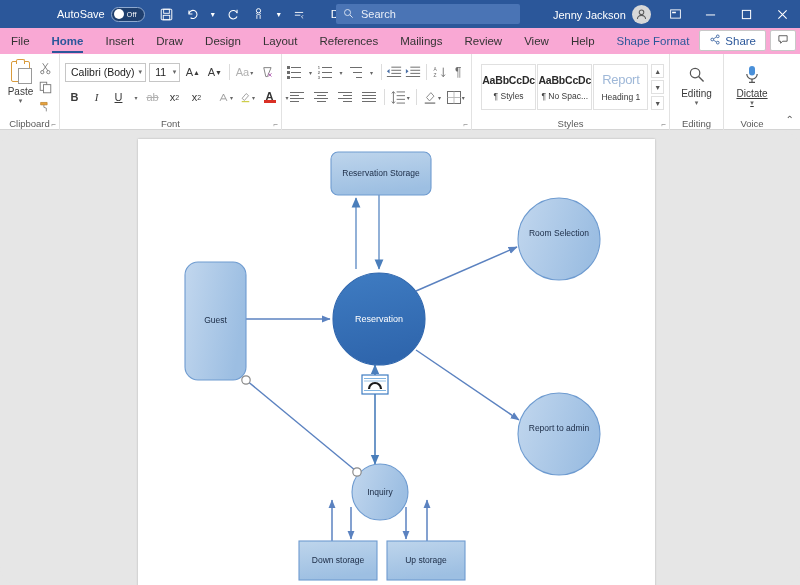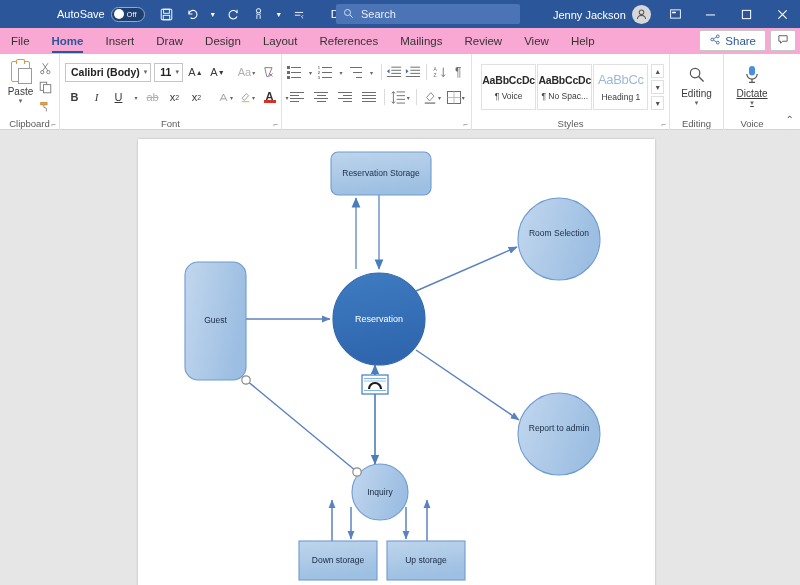--- a/index.html
+++ b/index.html
@@ -166,21 +166,21 @@
   .clip-side { display:flex; flex-direction:column; gap:3px; padding-top:3px; }
   .mini-ic { width: 18px; height: 16px; display:flex; align-items:center; justify-content:center; font-size:12px; color:#6b6b6b; }
 
   
   .frow { display:flex; align-items:center; gap:3px; height:22px; margin-bottom:3px;}
   .combo {
     height: 19px; border: 1px solid #c6c6c6; background:#fff;
     display: flex; align-items: center; padding: 0 3px 0 5px;
     font-size: 10.5px; color:#222; justify-content: space-between;
   }
-  .combo .cv { white-space: nowrap; overflow: hidden; font-weight: bold; }
+  .combo .cv { white-space: nowrap; overflow: hidden; }
   .combo .cav { font-size: 7px; color:#666; margin-left: 4px; }
   .fbtn {
     min-width: 19px; height: 19px;
     display:flex; align-items:center; justify-content:center;
     font-size: 11px; color: #3a3a3a; padding: 0 2px;
   }
   .fbtn.dim { color: #b0b0b0; }
   .fbtn .sub { font-size: 7px; vertical-align: sub; }
   .fbtn .sup { font-size: 7px; vertical-align: super; }
   .underbar { display:block; width:12px; height:3px; margin-top:-1px; }
@@ -357,20 +357,21 @@
   <div class="menu-item active">Home</div>
   <div class="menu-item">Insert</div>
   <div class="menu-item">Draw</div>
   <div class="menu-item">Design</div>
   <div class="menu-item">Layout</div>
   <div class="menu-item">References</div>
   <div class="menu-item">Mailings</div>
   <div class="menu-item">Review</div>
   <div class="menu-item">View</div>
   <div class="menu-item">Help</div>
+  <div class="menu-item ctx">Shape Format</div>
   <div class="menu-right">
     <div class="share-btn">
       <span>
         <svg width="12" height="11" viewBox="0 0 16 16">
             <circle cx="12" cy="3.4" r="2" fill="none" stroke="#2b579a" stroke-width="1.2"></circle>
             <circle cx="4" cy="8" r="2" fill="none" stroke="#2b579a" stroke-width="1.2"></circle>
             <circle cx="12" cy="12.6" r="2" fill="none" stroke="#2b579a" stroke-width="1.2"></circle>
             <path d="M5.8 7 L10.2 4.4 M5.8 9 L10.2 11.6" stroke="#2b579a" stroke-width="1.1"></path>
           </svg>
       </span>
@@ -615,28 +616,28 @@
         </div>
       </div>
     </div>
     <div class="rgroup-launcher">⌐</div>
   </div>
 
   <div class="rgroup" style="width:198px">
     <div class="rbody" style="padding-top:7px;padding-left:4px;">
       <div class="stylebox">
         <span class="aa">AaBbCcDc</span>
-        <span class="nm">¶ Voice</span>
+        <span class="nm">¶ Styles</span>
       </div>
       <div class="stylebox">
         <span class="aa">AaBbCcDc</span>
         <span class="nm">¶ No Spac...</span>
       </div>
       <div class="stylebox h1">
-        <span class="aa">AaBbCc</span>
+        <span class="aa">Report</span>
         <span class="nm">Heading 1</span>
       </div>
       <div class="style-scroll">
         <div class="ssbtn">▲</div>
         <div class="ssbtn">▼</div>
         <div class="ssbtn">▼</div>
       </div>
     </div>
     <div class="rgroup-label">Styles</div>
     <div class="rgroup-launcher">⌐</div>

